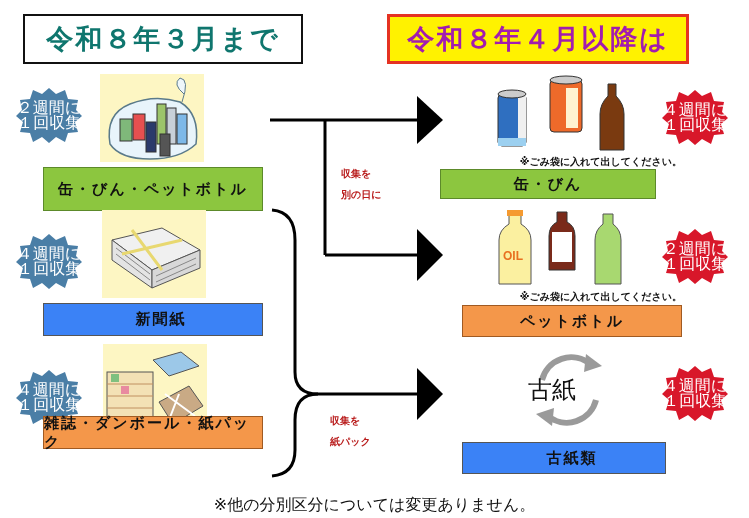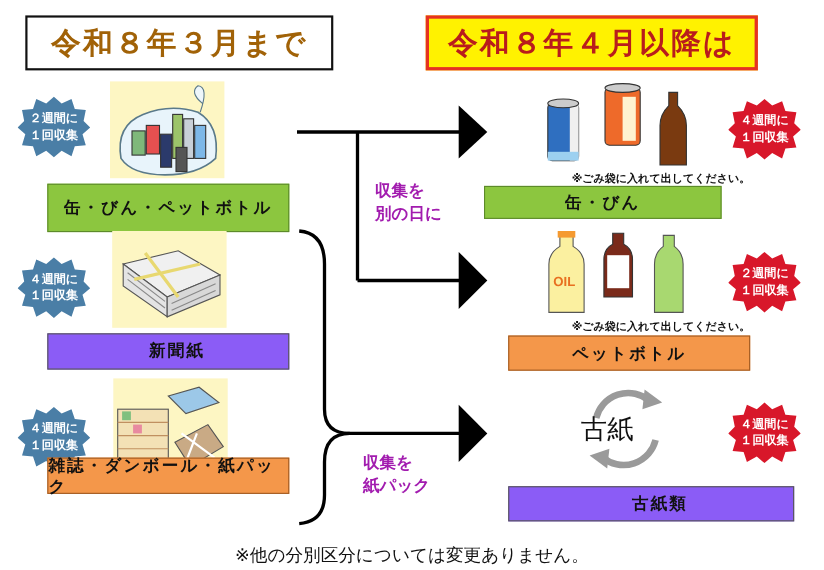--- a/index.html
+++ b/index.html
@@ -1,30 +1,30 @@
 <!DOCTYPE html>
 <html><head>
 <meta charset="utf-8">
 <style>
   html,body{margin:0;padding:0;background:#fff;}
   body{width:749px;height:518px;position:relative;overflow:hidden;font-family:"DejaVu Sans",sans-serif;color:#111;}
   .abs{position:absolute;}
   .hdr{box-sizing:border-box;display:flex;align-items:center;justify-content:center;font-weight:bold;font-size:27px;letter-spacing:2px;}
-  .hdr-old{left:23px;top:14px;width:280px;height:50px;border:2px solid #111;background:#fff;color:#a16207;}
-  .hdr-new{left:387px;top:14px;width:302px;height:50px;border:3px solid #e53222;background:#fff200;color:#b91c1c;}
+  .hdr-old{left:23px;top:14px;width:280px;height:50px;border:2px solid #111;background:#fff;color:#0f766e;}
+  .hdr-new{left:387px;top:14px;width:302px;height:50px;border:3px solid #e53222;background:#fff200;color:#a21caf;}
   .label{box-sizing:border-box;display:flex;align-items:center;justify-content:center;font-weight:bold;font-size:15px;letter-spacing:2px;border:1px solid #555;}
   .green{background:#8cc63f;border-color:#5c8a2a;}
-  .gray{background:#8b5cf6;border-color:#555;padding-left:16px;}
+  .gray{background:#3b82f6;border-color:#555;padding-left:16px;}
   .orange{background:#f4974a;border-color:#a05a22;}
-  .badge{width:66px;height:58px;display:flex;align-items:center;justify-content:center;text-align:center;color:#fff;font-weight:bold;font-size:11px;line-height:15px;}
+  .badge{width:66px;height:58px;display:flex;align-items:center;justify-content:center;text-align:right;color:#fff;font-weight:normal;font-size:16px;line-height:15px;}
   .badge svg{position:absolute;left:0;top:0;}
   .badge span{position:relative;}
   .img{background:#fdf6c3;}
   .note{font-size:10px;font-weight:bold;text-align:right;}
-  .red-txt{color:#a21caf;font-weight:bold;font-size:15px;line-height:21px;}
+  .red-txt{color:#b91c1c;font-weight:bold;font-size:10px;line-height:21px;}
   .foot{font-size:16px;}
 </style>
 </head>
 <body>
 
 <div class="abs hdr hdr-old">令和８年３月まで</div>
 <div class="abs hdr hdr-new">令和８年４月以降は</div>
 
 <div class="abs badge" style="left:16px;top:86px;">
   <svg width="66" height="58" viewBox="0 0 66 58">
@@ -162,15 +162,15 @@
     <polygon points="24,76 8,64 26,58" fill="#9a9a9a"></polygon>
   </svg>
   <div style="position:absolute;left:0;top:24px;width:82px;text-align:left;font-size:24px;">古紙</div>
 </div>
 <div class="abs badge" style="left:662px;top:364px;">
   <svg width="66" height="58" viewBox="0 0 66 58">
       <polygon points="33,2 40,8 49,4 52,13 62,14 60,24 66,30 59,36 62,46 52,47 49,56 40,51 33,57 26,51 17,56 14,47 4,46 7,36 0,30 6,24 4,14 14,13 17,4 26,8" fill="#d8172a"></polygon>
     </svg>
   <span><span>４週間に</span><br><span>１回収集</span></span>
 </div>
-<div class="abs label gray" style="left:462px;top:442px;width:260px;height:32px;">古紙類</div>
+<div class="abs label gray" style="left:462px;top:442px;width:204px;height:32px;">古紙類</div>
 
 <div class="abs foot" style="left:0;top:495px;width:749px;text-align:center;">※他の分別区分については変更ありません。</div>
 
 </body></html>

